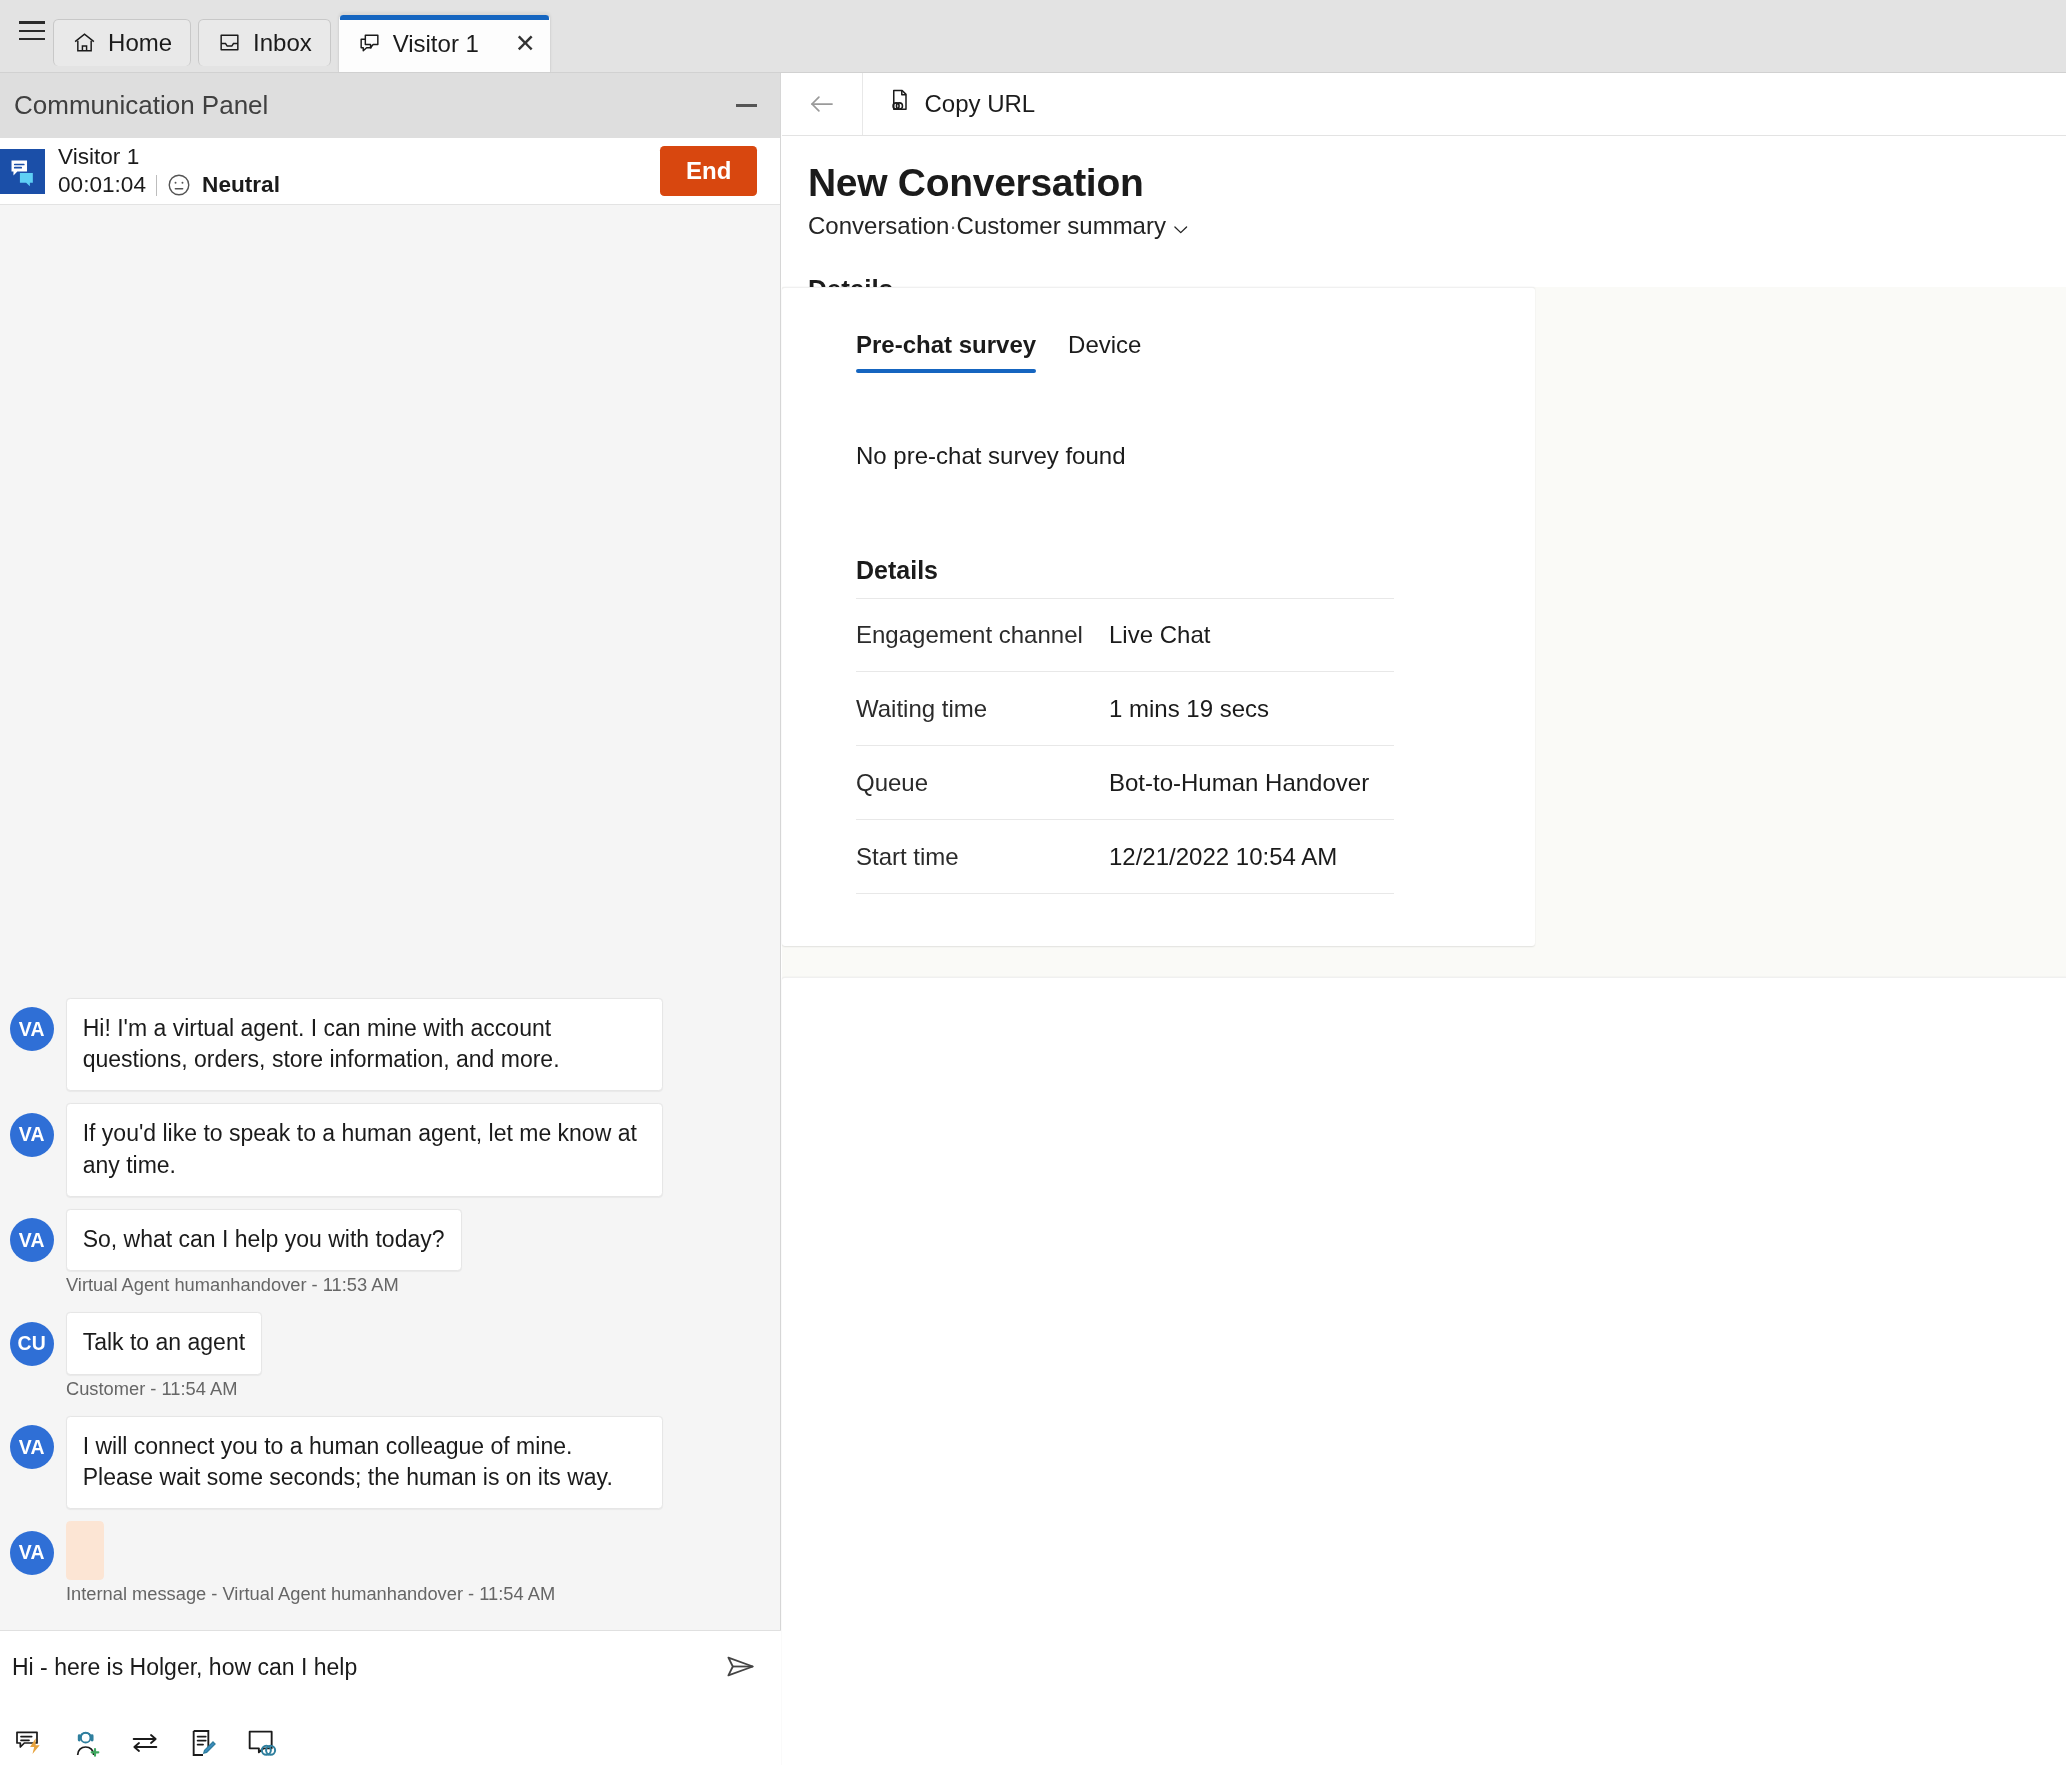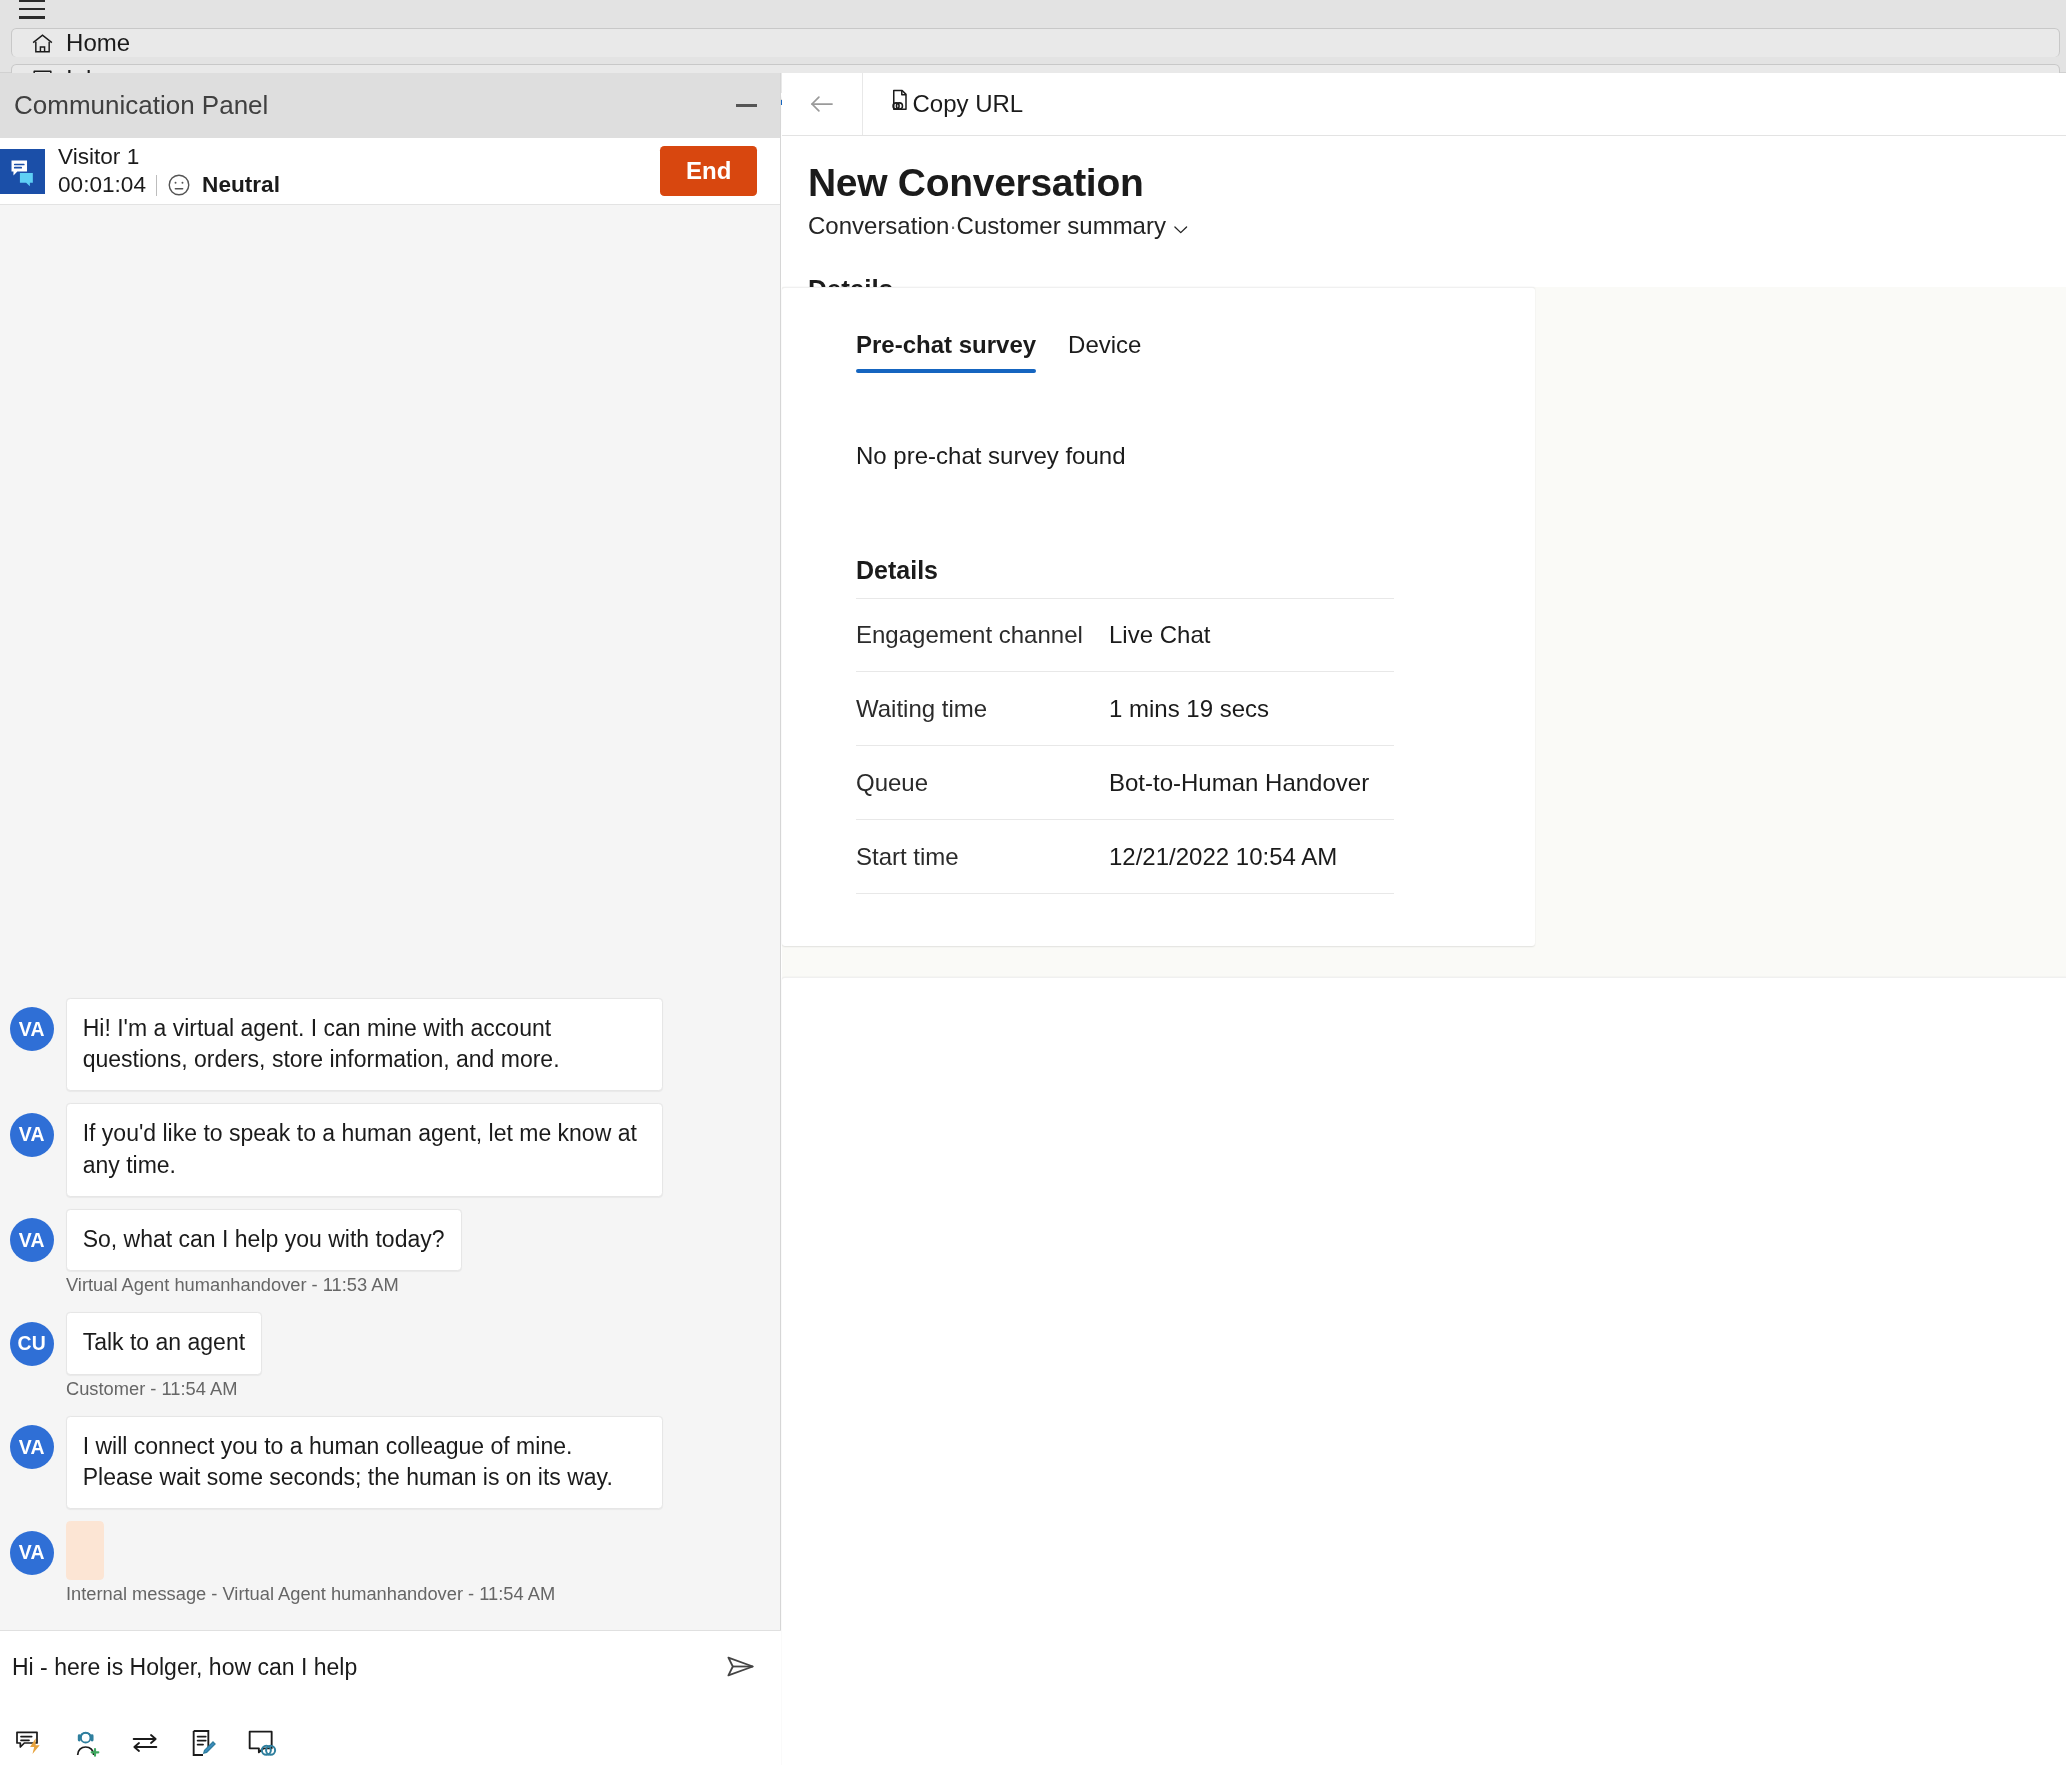--- a/index.html
+++ b/index.html
@@ -8,23 +8,22 @@
     font-family: "Liberation Sans", sans-serif;
     background: #ffffff;
     overflow: hidden;
   }
 
   
   .tabstrip {
     position: absolute; top: 0; left: 0; width: 2066px; height: 73px;
     background: #e3e3e3;
     border-bottom: 0.5px solid #d1d1d1;
-    display: flex; 
+    display: flex; align-items: flex-end;
     padding-left: 11px;
-    flex-direction: column;
   }
   .hamburger {
     width: 42px; height: 73px;
     display: flex; flex-direction: column; justify-content: center; align-items: center;
     gap: 6px; cursor: pointer; padding-bottom: 9.7px;
   }
   .hamburger i { display:block; width: 26px; height: 2.2px; background: #2b2b2b; }
 
   .tab {
     height: 53px; display: flex; align-items: center; gap: 10.8px;
@@ -146,21 +145,21 @@
   .cmdbar {
     height: 63px; display: flex; align-items: stretch;
     border-bottom: 0.5px solid #e3e3e3;
   }
   .back-cell {
     width: 81px; display:flex; align-items:center; justify-content:center;
     border-right: 0.5px solid #e8e8e8; cursor: pointer;
   }
   .back-cell svg { width: 30px; height: 30px; }
   .copyurl {
-    display: flex; align-items: center; padding: 0 21.5px; cursor: pointer;
+    display: flex; align-items: center; gap: 12px; padding: 0 21.5px; cursor: pointer;
   }
   .copyurl svg { width: 28px; height: 28px; }
   .copyurl span { font-size: 24px; color: #1b1b1b; }
 
   .page-head { padding: 25px 0 0 26px; }
   .page-title { font-size: 39px; font-weight: 700; color: #1b1b1b; letter-spacing: -0.3px; }
   .breadcrumb {
     display: flex; align-items: flex-end; gap: 0; margin-top: 6.5px;
     font-size: 24px; color: #242424;
   }

